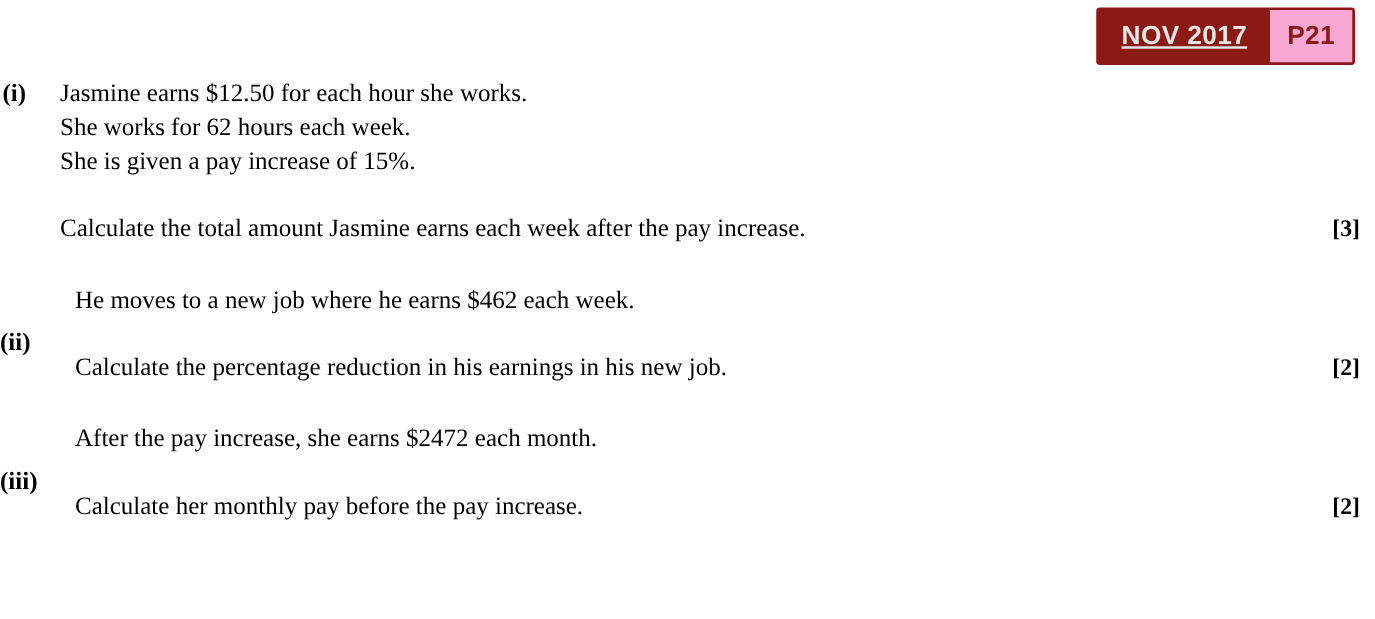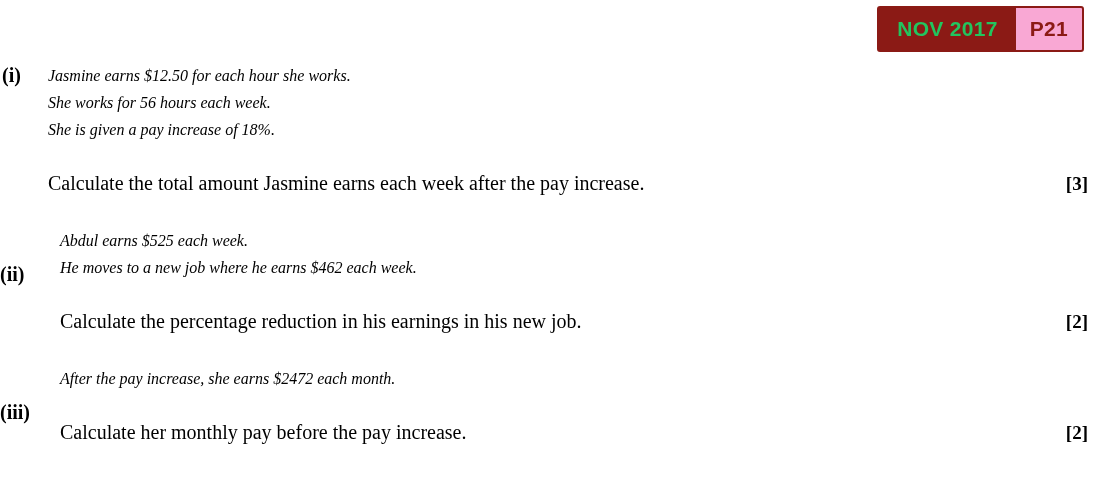--- a/index.html
+++ b/index.html
@@ -32,22 +32,23 @@
   .badge-cell {
     display: flex;
     align-items: center;
     justify-content: center;
     font-family: "Liberation Sans", sans-serif;
     font-weight: bold;
     font-size: 21px;
     letter-spacing: 0.3px;
   }
   .badge-session {
-    color: #22c55e;
+    color: #e5e5e5;
     padding: 0 18px;
+    text-decoration: underline;
   }
   .badge-paper {
     color: #8b1a15;
     background: #f9a8d4;
     padding: 0 14px;
     margin: 0;
   }
   .badge-question {
     color: #ffffff;
     padding: 0 16px;
@@ -78,24 +79,23 @@
     padding-left: 2px;
     box-sizing: border-box;
   }
   .part-label.narrow { padding-left: 0; margin-top: 34px; }
   .part-body {
     flex: 1 1 auto;
     font-size: 20px;
     line-height: 27px;
   }
   .line {
-    font-size: 16px;
+    font-size: 20px;
     line-height: 27px;
     white-space: pre;
-    font-style: italic;
   }
   .calc-row {
     display: flex;
     align-items: flex-start;
     margin-top: 27px;
     gap: 12px;
   }
   .calc-text {
     flex: 1 1 auto;
     font-size: 20px;
@@ -126,35 +126,34 @@
   <div class="badge-cell badge-paper">P21</div>
 </div>
 
 <div class="question">
 
   <div class="part p1">
     <div class="part-row">
       <div class="part-label">(i)</div>
       <div class="part-body indent-1">
         <div class="line">Jasmine earns $12.50 for each hour she works.</div>
-        <div class="line">She works for 56 hours each week.</div>
-        <div class="line">She is given a pay increase of 18%.</div>
+        <div class="line">She works for 62 hours each week.</div>
+        <div class="line">She is given a pay increase of 15%.</div>
         <div class="calc-row">
           <div class="calc-text">Calculate the total amount Jasmine earns each week after the pay increase.</div>
           <div class="marks">[3]</div>
         </div>
       </div>
     </div>
   </div>
 
   <div class="part p2">
     <div class="part-row">
       <div class="part-label narrow">(ii)</div>
       <div class="part-body indent-2">
-        <div class="line">Abdul earns $525 each week.</div>
         <div class="line">He moves to a new job where he earns $462 each week.</div>
         <div class="calc-row">
           <div class="calc-text">Calculate the percentage reduction in his earnings in his new job.</div>
           <div class="marks">[2]</div>
         </div>
       </div>
     </div>
   </div>
 
   <div class="part p3">

